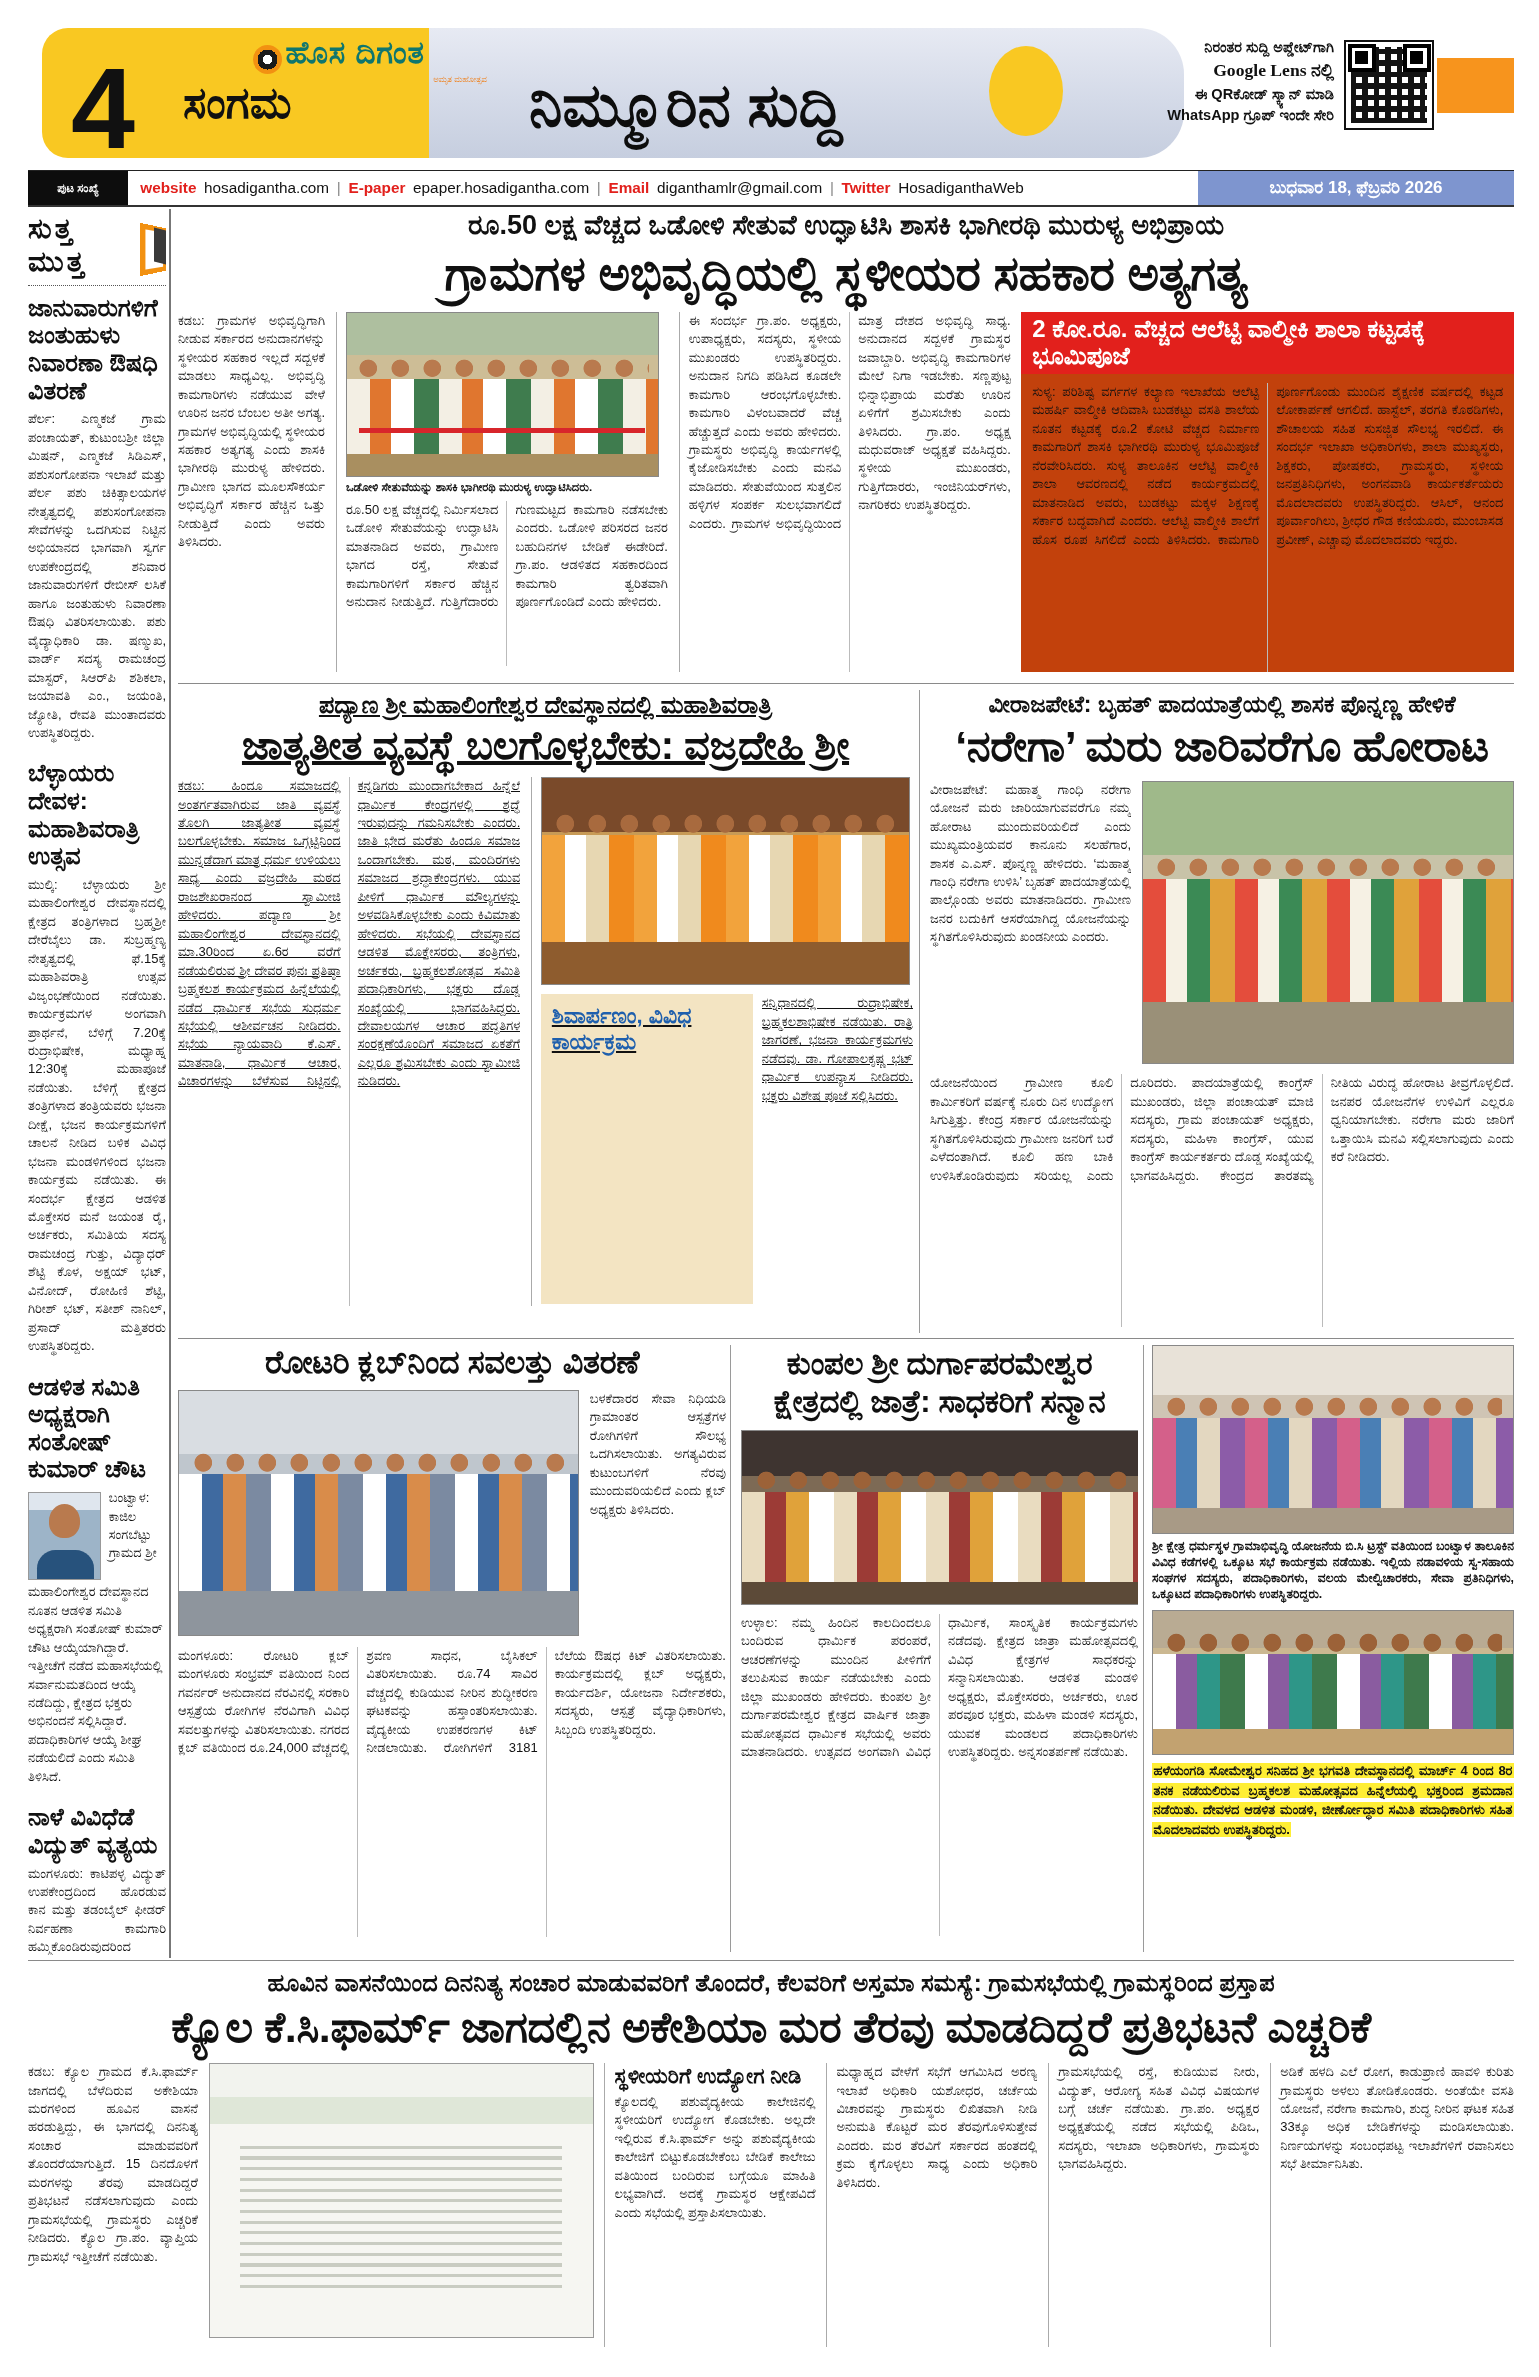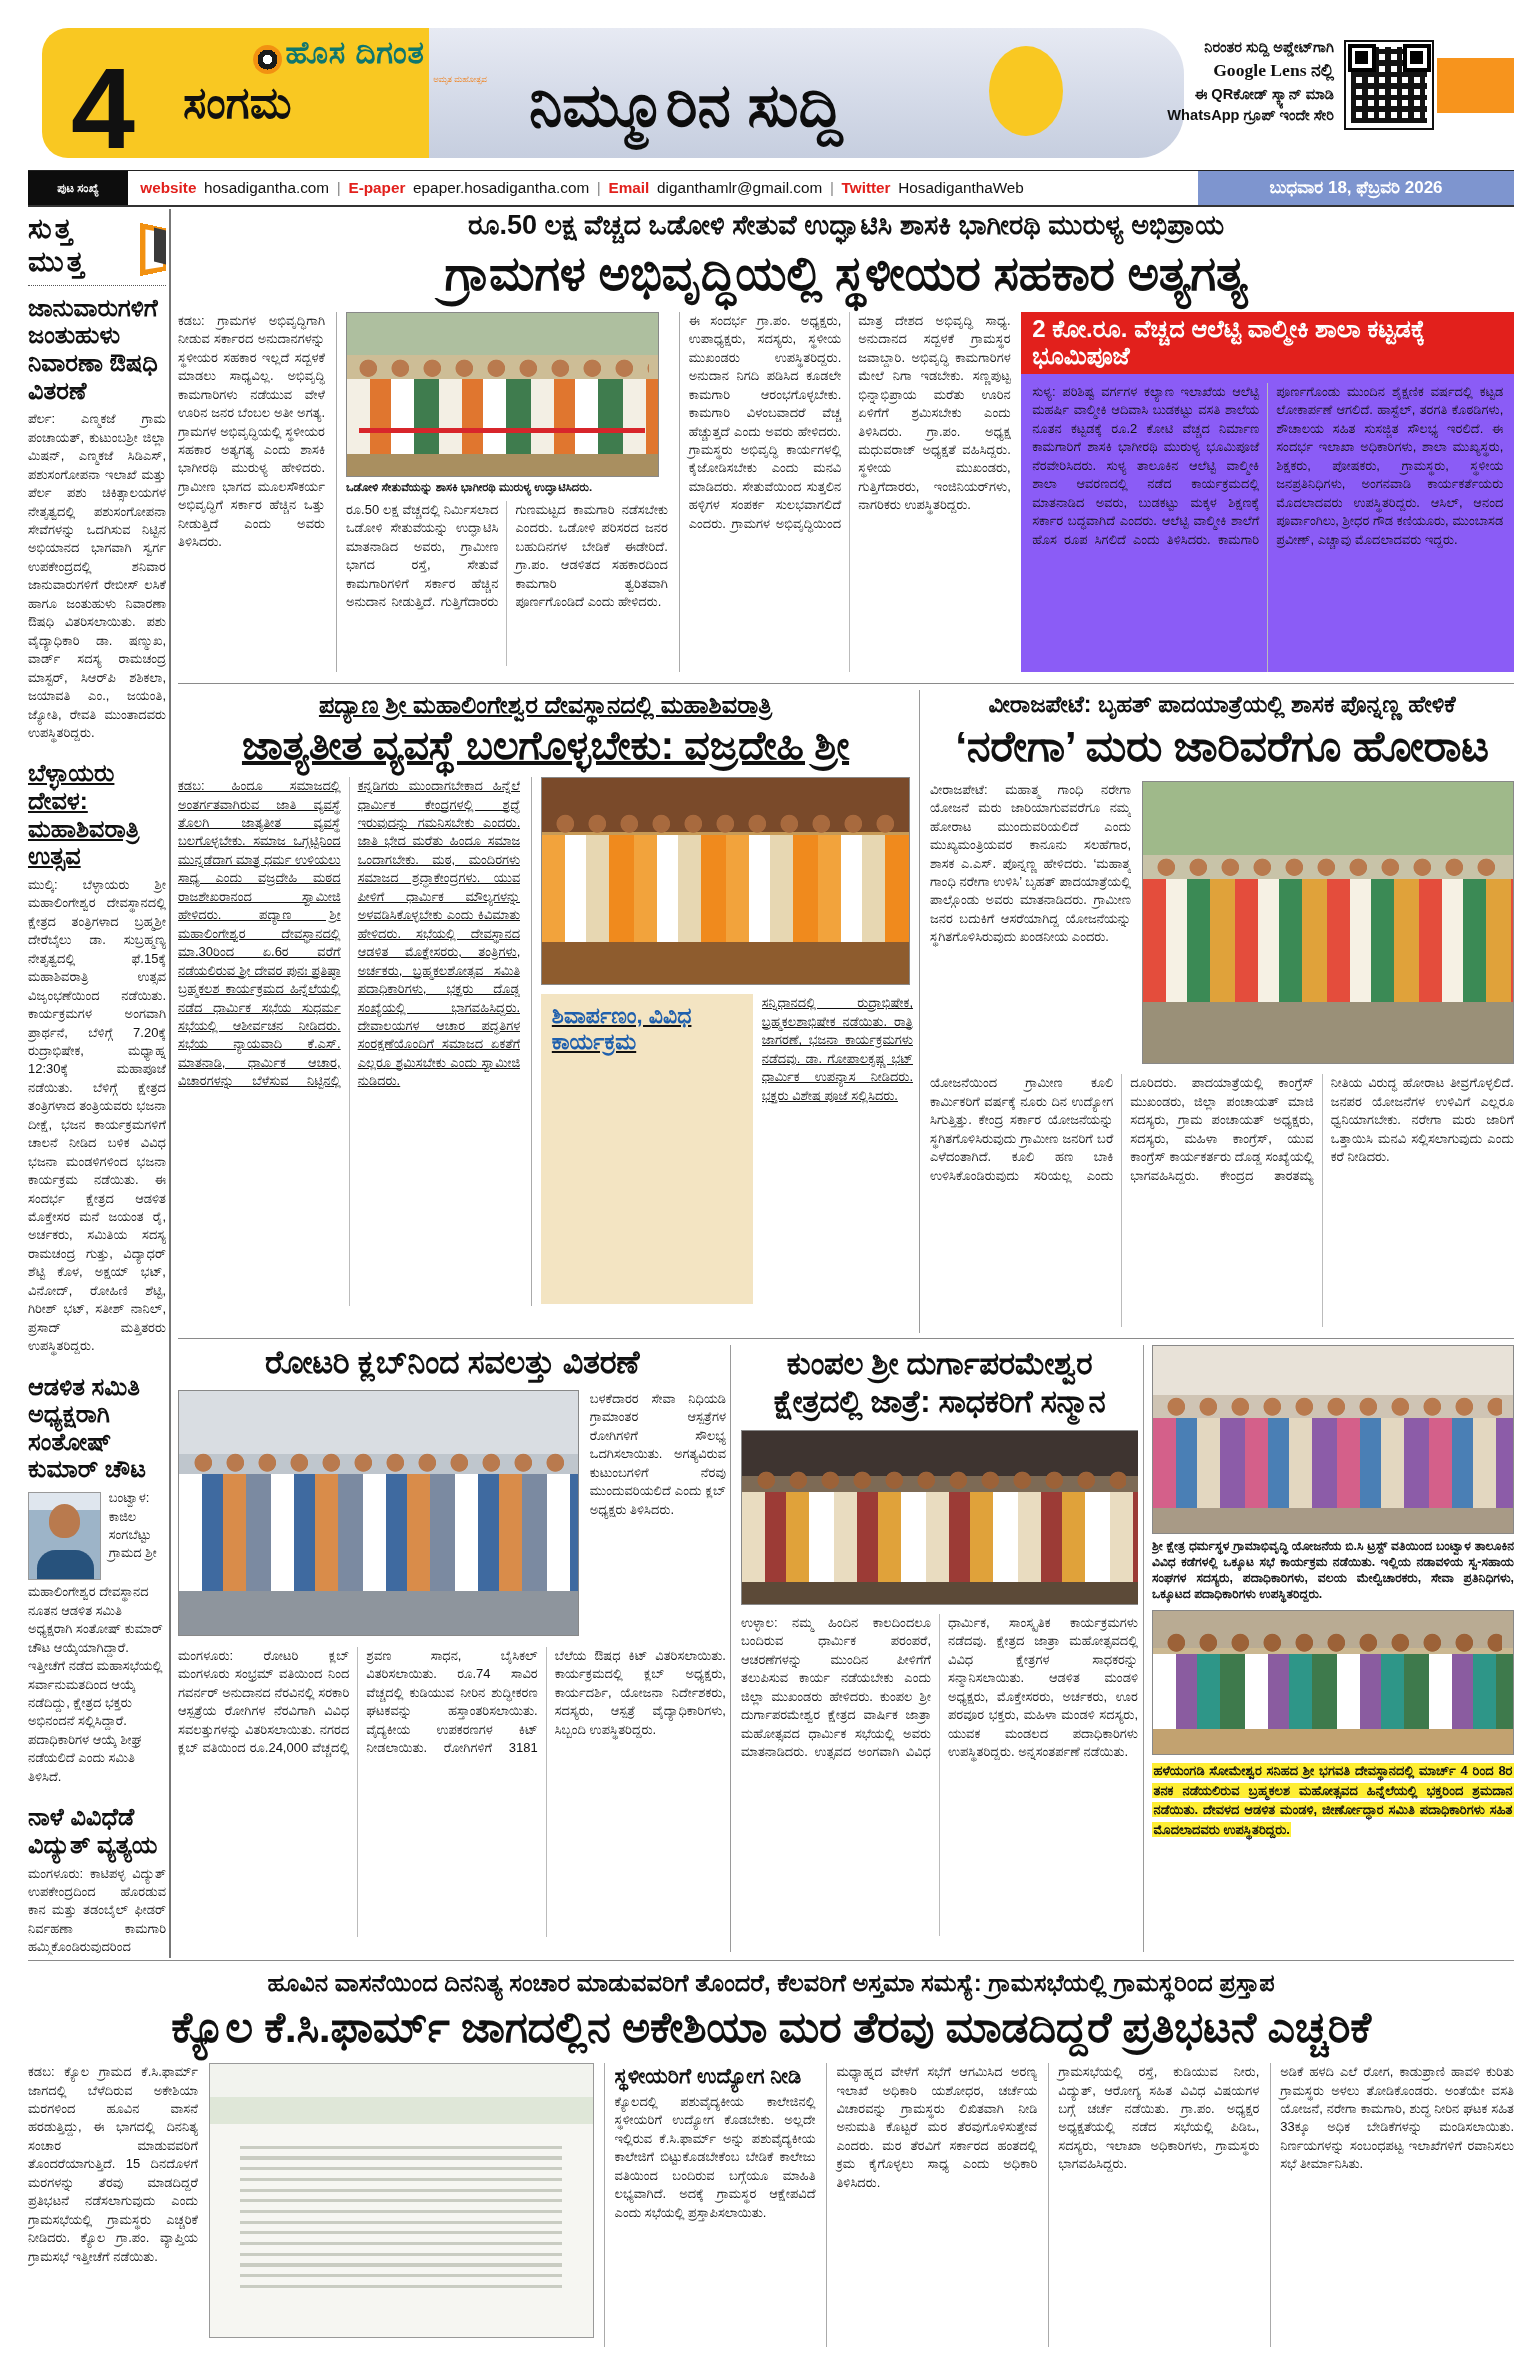--- a/index.html
+++ b/index.html
@@ -61,21 +61,21 @@
   .p-stage{--sky:#7a4a2a;--mid:#c79a56;--ground:#8e5c2e;--c1:#f2a33c;--c2:#ffffff;--c3:#e7d7b2;--c4:#f08a1d;--skin:#a86a3e;}
   .p-walk{--sky:#9fb98a;--mid:#c8c3a8;--ground:#9a9078;--c1:#e44d3c;--c2:#f6f1e4;--c3:#3b8a55;--c4:#e0a23a;}
   .p-rotary{--sky:#d9dde2;--mid:#bfc6cd;--ground:#8e959d;--c1:#ffffff;--c2:#3f6aa0;--c3:#d98c4a;--c4:#7b8aa1;}
   .p-kumpala{--sky:#3e3430;--mid:#7d6a55;--ground:#5c4a38;--c1:#e9dcc0;--c2:#9c3b36;--c3:#e0a23a;--c4:#ffffff;--skin:#9c6238;}
   .p-room{--sky:#e8e2d8;--mid:#cfc4b4;--ground:#a89a86;--c1:#d4608a;--c2:#4a7fb5;--c3:#e3d7c0;--c4:#8c5ca8;}
   .p-sweep{--sky:#b9ab93;--mid:#cbb891;--ground:#c2a270;--c1:#ffffff;--c2:#8a5ca0;--c3:#2e9688;--c4:#3e7a4c;--skin:#9c6238;}
   .p-doc{background:linear-gradient(180deg,#f2f3ee 0 12%,#dfe7d8 12% 22%,#f6f6f2 22% 100%);border:0.8px solid #999;}
   .p-doc::before{content:"";position:absolute;left:8%;right:8%;top:30%;height:52%;background:repeating-linear-gradient(0deg,#c9ccc2 0 3.1px,transparent 3.1px 10.7px);}
   
   .redbox-h{background:#e2201c;color:#fff;font-weight:bold;font-size:24px;display:flex;align-items:center;padding:4.6px 10.7px;line-height:1.1;}
-  .redbox-b{background:#8b5cf6;}
+  .redbox-b{background:#c2410c;}
   .bluebox{background:#f3e4c2;padding:9.2px 10.7px;}
   .bluebox h4{margin:0 0 6.1px;color:#1e5fad;font-size:22px;line-height:1.15;font-weight:bold;}
   .cols2{column-count:2;column-gap:17px;column-rule:0.8px solid #bbb;}
   .cols3{column-count:3;column-gap:17px;column-rule:0.8px solid #bbb;}
   .hl-yellow{background:#ffee34;padding:0 1.5px;box-decoration-break:clone;}
 </style>
 </head>
 <body>
 
 <div class="page">
@@ -132,21 +132,21 @@
       <span class="doorico">
           <span class="f"></span>
           <span class="s"></span>
         </span>
     </div>
     <div class="sb-dots" style="height:4.6px;margin:1.5px 0 6.1px;"></div>
 
     <div class="sb-h">ಜಾನುವಾರುಗಳಿಗೆ ಜಂತುಹುಳು ನಿವಾರಣಾ ಔಷಧಿ ವಿತರಣೆ</div>
     <div class="bt jt">ಪೆರ್ಲ: ಎಣ್ಮಕಜೆ ಗ್ರಾಮ ಪಂಚಾಯತ್, ಕುಟುಂಬಶ್ರೀ ಜಿಲ್ಲಾ ಮಿಷನ್, ಎಣ್ಮಕಜೆ ಸಿಡಿಎಸ್, ಪಶುಸಂಗೋಪನಾ ಇಲಾಖೆ ಮತ್ತು ಪೆರ್ಲ ಪಶು ಚಿಕಿತ್ಸಾಲಯಗಳ ನೇತೃತ್ವದಲ್ಲಿ ಪಶುಸಂಗೋಪನಾ ಸೇವೆಗಳನ್ನು ಒದಗಿಸುವ ನಿಟ್ಟಿನ ಅಭಿಯಾನದ ಭಾಗವಾಗಿ ಸ್ವರ್ಗ ಉಪಕೇಂದ್ರದಲ್ಲಿ ಶನಿವಾರ ಜಾನುವಾರುಗಳಿಗೆ ರೇಬೀಸ್ ಲಸಿಕೆ ಹಾಗೂ ಜಂತುಹುಳು ನಿವಾರಣಾ ಔಷಧಿ ವಿತರಿಸಲಾಯಿತು. ಪಶು ವೈದ್ಯಾಧಿಕಾರಿ ಡಾ. ಷಣ್ಮುಖ, ವಾರ್ಡ್ ಸದಸ್ಯ ರಾಮಚಂದ್ರ ಮಾಸ್ಟರ್, ಸಿಆರ್‌ಪಿ ಶಶಿಕಲಾ, ಜಯಾವತಿ ಎಂ., ಜಯಂತಿ, ಜ್ಯೋತಿ, ರೇವತಿ ಮುಂತಾದವರು ಉಪಸ್ಥಿತರಿದ್ದರು.</div>
 
-    <div class="sb-h" style="margin-top:17px;text-decoration:underline;">ಬೆಳ್ಳಾಯರು ದೇವಳ: ಮಹಾಶಿವರಾತ್ರಿ ಉತ್ಸವ</div>
+    <div class="sb-h" style="margin-top:17px;">ಬೆಳ್ಳಾಯರು ದೇವಳ: ಮಹಾಶಿವರಾತ್ರಿ ಉತ್ಸವ</div>
     <div class="bt jt">ಮುಲ್ಕಿ: ಬೆಳ್ಳಾಯರು ಶ್ರೀ ಮಹಾಲಿಂಗೇಶ್ವರ ದೇವಸ್ಥಾನದಲ್ಲಿ ಕ್ಷೇತ್ರದ ತಂತ್ರಿಗಳಾದ ಬ್ರಹ್ಮಶ್ರೀ ದೇರೆಬೈಲು ಡಾ. ಸುಬ್ರಹ್ಮಣ್ಯ ನೇತೃತ್ವದಲ್ಲಿ ಫೆ.15ಕ್ಕೆ ಮಹಾಶಿವರಾತ್ರಿ ಉತ್ಸವ ವಿಜೃಂಭಣೆಯಿಂದ ನಡೆಯಿತು. ಕಾರ್ಯಕ್ರಮಗಳ ಅಂಗವಾಗಿ ಪ್ರಾರ್ಥನೆ, ಬೆಳಿಗ್ಗೆ 7.20ಕ್ಕೆ ರುದ್ರಾಭಿಷೇಕ, ಮಧ್ಯಾಹ್ನ 12:30ಕ್ಕೆ ಮಹಾಪೂಜೆ ನಡೆಯಿತು. ಬೆಳಿಗ್ಗೆ ಕ್ಷೇತ್ರದ ತಂತ್ರಿಗಳಾದ ತಂತ್ರಿಯವರು ಭಜನಾ ದೀಕ್ಷೆ, ಭಜನ ಕಾರ್ಯಕ್ರಮಗಳಿಗೆ ಚಾಲನೆ ನೀಡಿದ ಬಳಿಕ ವಿವಿಧ ಭಜನಾ ಮಂಡಳಿಗಳಿಂದ ಭಜನಾ ಕಾರ್ಯಕ್ರಮ ನಡೆಯಿತು. ಈ ಸಂದರ್ಭ ಕ್ಷೇತ್ರದ ಆಡಳಿತ ಮೊಕ್ತೇಸರ ಮನೆ ಜಯಂತ ರೈ, ಅರ್ಚಕರು, ಸಮಿತಿಯ ಸದಸ್ಯ ರಾಮಚಂದ್ರ ಗುತ್ತು, ವಿದ್ಯಾಧರ್ ಶೆಟ್ಟಿ ಕೊಳ, ಅಕ್ಷಯ್ ಭಟ್, ವಿನೋದ್, ರೋಹಿಣಿ ಶೆಟ್ಟಿ, ಗಿರೀಶ್ ಭಟ್, ಸತೀಶ್ ನಾನಿಲ್, ಪ್ರಸಾದ್ ಮತ್ತಿತರರು ಉಪಸ್ಥಿತರಿದ್ದರು.</div>
 
     <div class="sb-h" style="margin-top:17px;">ಆಡಳಿತ ಸಮಿತಿ ಅಧ್ಯಕ್ಷರಾಗಿ ಸಂತೋಷ್ ಕುಮಾರ್ ಚೌಟ</div>
     <div>
       <span class="portrait"></span>
       <span class="bt jt">ಬಂಟ್ವಾಳ: ಕಾಜಿಲ ಸಂಗಬೆಟ್ಟು ಗ್ರಾಮದ ಶ್ರೀ ಮಹಾಲಿಂಗೇಶ್ವರ ದೇವಸ್ಥಾನದ ನೂತನ ಆಡಳಿತ ಸಮಿತಿ ಅಧ್ಯಕ್ಷರಾಗಿ ಸಂತೋಷ್ ಕುಮಾರ್ ಚೌಟ ಆಯ್ಕೆಯಾಗಿದ್ದಾರೆ. ಇತ್ತೀಚೆಗೆ ನಡೆದ ಮಹಾಸಭೆಯಲ್ಲಿ ಸರ್ವಾನುಮತದಿಂದ ಆಯ್ಕೆ ನಡೆದಿದ್ದು, ಕ್ಷೇತ್ರದ ಭಕ್ತರು ಅಭಿನಂದನೆ ಸಲ್ಲಿಸಿದ್ದಾರೆ. ಪದಾಧಿಕಾರಿಗಳ ಆಯ್ಕೆ ಶೀಘ್ರ ನಡೆಯಲಿದೆ ಎಂದು ಸಮಿತಿ ತಿಳಿಸಿದೆ.</span>
     </div>
 
     <div class="sb-h" style="margin-top:17px;">ನಾಳೆ ವಿವಿಧೆಡೆ ವಿದ್ಯುತ್ ವ್ಯತ್ಯಯ</div>
     <div class="bt jt">ಮಂಗಳೂರು: ಕಾಟಿಪಳ್ಳ ವಿದ್ಯುತ್ ಉಪಕೇಂದ್ರದಿಂದ ಹೊರಡುವ ಕಾನ ಮತ್ತು ತಡಂಬೈಲ್ ಫೀಡರ್ ನಿರ್ವಹಣಾ ಕಾಮಗಾರಿ ಹಮ್ಮಿಕೊಂಡಿರುವುದರಿಂದ ಸುರತ್ಕಲ್, ಕಾನ, ಕಟ್ಲ, ಜನತಾ ಕಾಲನಿ, ಹೊಸಬೆಟ್ಟು, ತಡಂಬೈಲ್ ಹಾಗೂ ಸುತ್ತಮುತ್ತಲಿನ ಪ್ರದೇಶಗಳಲ್ಲಿ ಫೆ.19ರಂದು ಬೆಳಿಗ್ಗೆ 9.30ರಿಂದ ಸಂಜೆ 5ರವರೆಗೆ ವಿದ್ಯುತ್ ನಿಲುಗಡೆ ಇರುತ್ತದೆ ಎಂದು ಮೆಸ್ಕಾಂ ಪ್ರಕಟಣೆ ತಿಳಿಸಿದೆ.</div>

